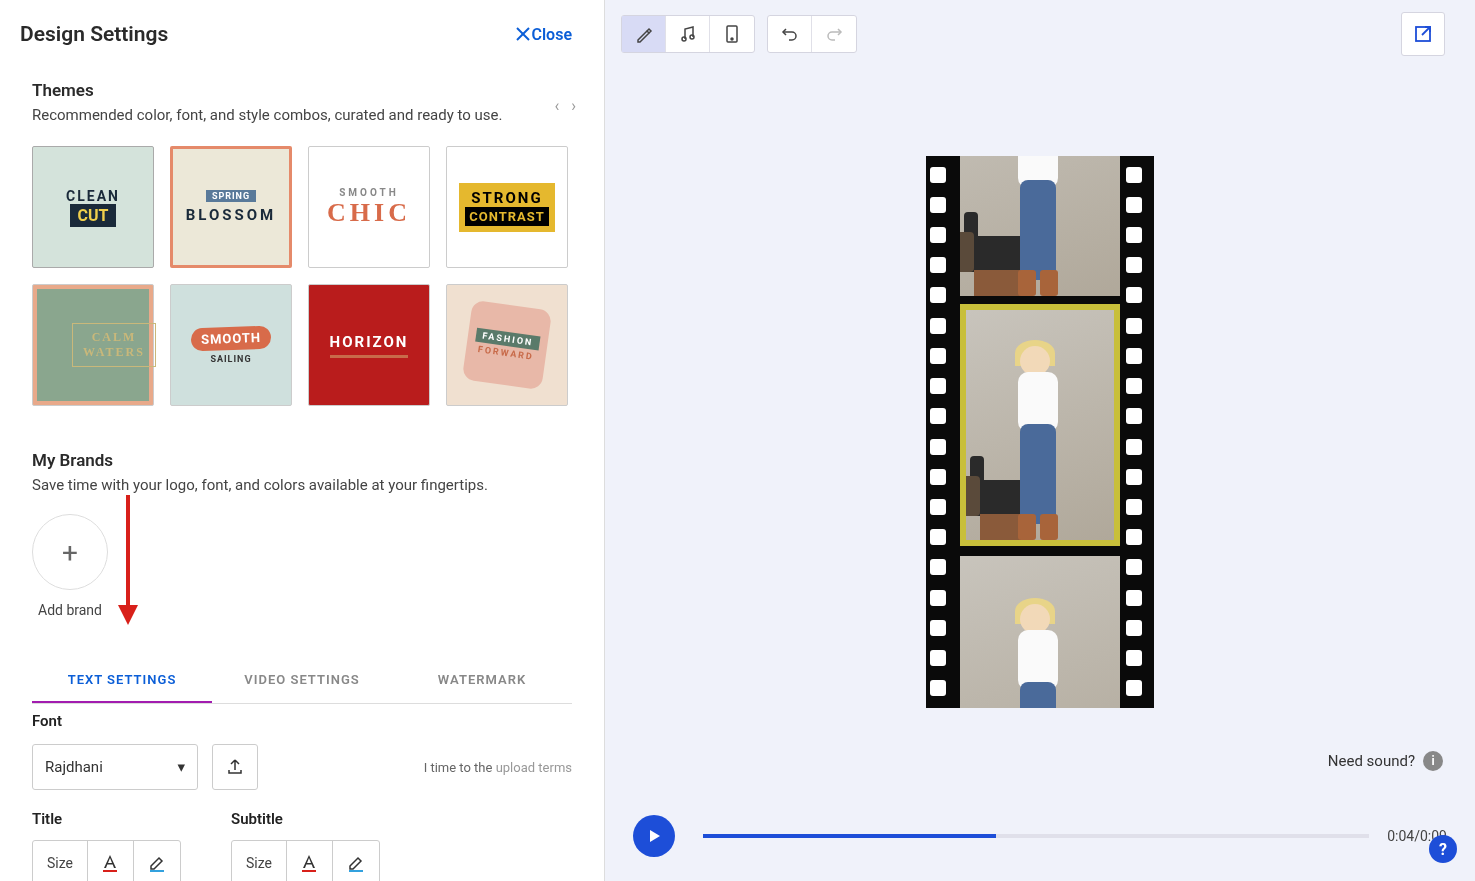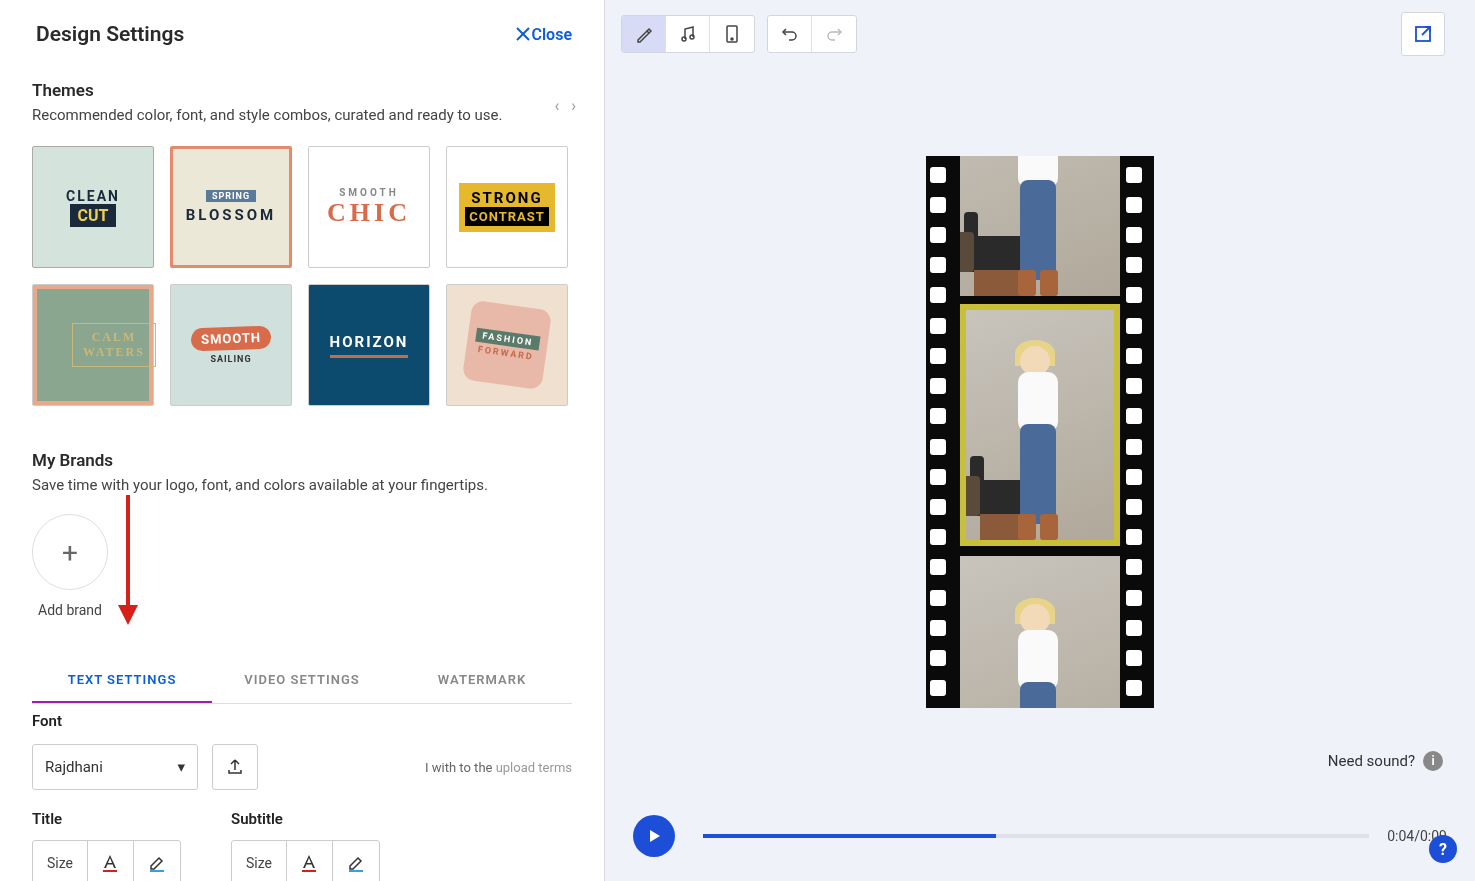--- a/index.html
+++ b/index.html
@@ -1,19 +1,19 @@
 <!DOCTYPE html>
 <html><head>
 <meta charset="utf-8">
 <style>
   * { box-sizing: border-box; margin: 0; padding: 0; }
   body { font-family: -apple-system, BlinkMacSystemFont, "Segoe UI", Roboto, sans-serif; width:1475px; height:881px; overflow:hidden; background:#fff; color:#222;}
   .app { display:flex; width:100%; height:100%;}
   .left-panel { width:605px; border-right:1px solid #ddd; display:flex; flex-direction:column; overflow:hidden; position:relative;}
-  .panel-header { display:flex; justify-content:space-between; align-items:center; padding:22px 32px 0 36px;}
+  .panel-header { display:flex; justify-content:space-between; align-items:center; padding:22px 32px 0 20px;}
   .panel-title { font-size:21px; font-weight:600; color:#2a2a2a;}
   .close-btn { display:flex; align-items:center; color:#0b5ed7; font-size:16px; font-weight:600; cursor:pointer;}
   .close-btn svg{stroke:#0b5ed7;}
   .scroll { padding:0 32px 20px 32px; overflow-y:auto; flex:1;}
   .section-head { font-size:17px; font-weight:600; margin-top:34px; color:#2a2a2a;}
   .section-sub { font-size:15px; color:#444; margin-top:6px;}
   .theme-nav { position:absolute; right:28px; top:96px; display:flex; gap:12px; color:#999;}
   .theme-nav span{cursor:pointer;}
   .themes-grid { display:grid; grid-template-columns:repeat(4,122px); gap:16px 16px; margin-top:22px;}
   .theme { width:122px; height:122px; border:1px solid #ccc; display:flex; align-items:center; justify-content:center; font-weight:700; font-size:13px; text-align:center; cursor:pointer; border-radius:2px;}
@@ -31,21 +31,21 @@
   .t-strong .top{color:#000; letter-spacing:2px; font-size:15px;}
   .t-strong .bot{background:#000; color:#e5b82e; padding:2px 4px; font-size:13px; letter-spacing:1px;}
   .t-strong-wrap{background:#e5b82e; padding:6px;}
   .t-calm{background:#e8a98a; padding:4px;}
   .t-calm .in{background:#8aa68e; width:100%; height:100%; display:flex; align-items:center; justify-content:center; flex-direction:column;padding-left:42px;}
   .t-calm .box{border:1px solid #c9b87a; padding:6px 10px; text-align:center;}
   .t-calm .top,.t-calm .bot{color:#c9b87a; font-family:serif; letter-spacing:2px; font-size:12px;}
   .t-smooth{background:#cfe0dd;}
   .t-smooth .brush{background:#d86b4a; color:#fff; padding:4px 10px; border-radius:20px; transform:rotate(-2deg); font-weight:700; letter-spacing:1px;}
   .t-smooth .bot{ font-size:9px; letter-spacing:1px; color:#333; margin-top:4px;}
-  .t-horizon{background:#0c4a6e;}
+  .t-horizon{background:#b91c1c;}
   .t-horizon .txt{color:#fff; letter-spacing:2px; font-size:15px; border-bottom:3px solid #c86b4a; padding-bottom:4px;}
   .t-fashion{background:#f0e0d0;}
   .t-fashion .brush{background:#e8b8a8; width:80px; height:80px; border-radius:12px; transform:rotate(8deg); display:flex; align-items:center; justify-content:center; flex-direction:column;}
   .t-fashion .top{background:#5a7a6a; color:#fff; font-size:9px; padding:2px 6px; letter-spacing:2px;}
   .t-fashion .bot{color:#c86b4a; font-size:9px; letter-spacing:2px; margin-top:2px;}
   .flexcol{display:flex; flex-direction:column; align-items:center;}
   .brands { margin-top:22px;}
   .add-brand{width:76px; height:76px; border:1px solid #ddd; border-radius:50%; display:flex; align-items:center; justify-content:center; font-size:28px; color:#666; cursor:pointer;}
   .add-brand-lbl{font-size:14px; color:#444; margin-top:12px;}
   .brand-col{display:flex; flex-direction:column; align-items:center; width:76px;}
@@ -209,21 +209,21 @@
           <span>Rajdhani</span>
           <span>▾</span>
         </div>
         <div class="upload-btn">
           <svg width="18" height="18" viewBox="0 0 18 18" fill="none" stroke="#333" stroke-width="1.5">
               <path d="M9 12V2M9 2L5 6M9 2l4 4"></path>
               <path d="M3 12v3h12v-3"></path>
             </svg>
         </div>
         <div class="terms">
-          <span>I with to the </span><span class="link">upload terms</span>
+          <span>I time to the </span><span class="link">upload terms</span>
         </div>
       </div>
 
       <div class="ts-row">
         <div>
           <div class="ts-label">Title</div>
           <div class="ts-box">
             <div class="size-cell">Size</div>
             <div class="ic-cell">
                 <svg width="20" height="20" viewBox="0 0 20 20">

